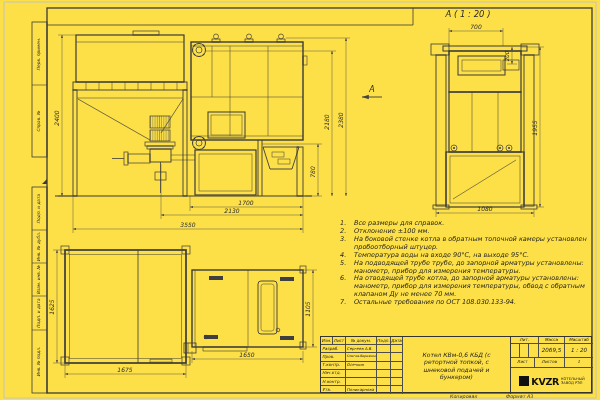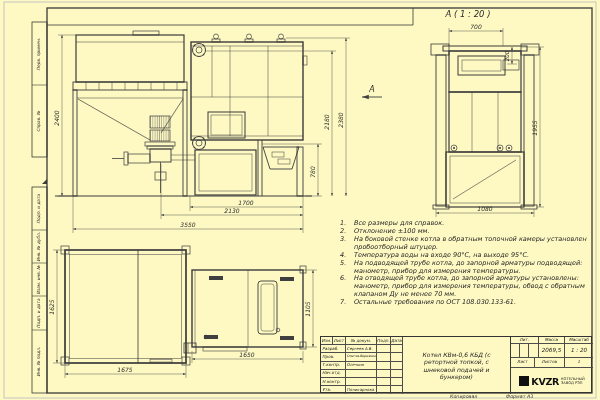--- a/index.html
+++ b/index.html
@@ -1,16 +1,16 @@
 <!DOCTYPE html>
 <html><head>
 <meta charset="utf-8">
 <style>
   html,body{margin:0;padding:0;background:#ffffff;}
-  .sheet{position:relative;width:600px;height:400px;background:#fef9c3;overflow:hidden;
+  .sheet{position:relative;width:600px;height:400px;background:#fde047;overflow:hidden;
          font-family:"DejaVu Sans",sans-serif;}
   #dwg{position:absolute;left:0;top:0;}
   
   .notes{position:absolute;left:338px;top:220px;width:252px;font-size:6.5px;line-height:1.22;
          font-style:italic;color:#222;}
   .note{display:flex;}
   .note-num{flex:none;width:14px;padding-left:2px;}
   .note-text{flex:1;}
   
   #tb{position:absolute;left:320px;top:336px;width:272px;height:57px;box-sizing:border-box;
@@ -257,29 +257,29 @@
   <div class="note">
         <span class="note-num">3.</span>
         <span class="note-text">На боковой стенке котла в обратным топочной камеры установлен пробоотборный штуцер.</span>
       </div>
   <div class="note">
         <span class="note-num">4.</span>
         <span class="note-text">Температура воды на входе 90°С, на выходе 95°С.</span>
       </div>
   <div class="note">
         <span class="note-num">5.</span>
-        <span class="note-text">На подводящей трубе котла, до запорной арматуры подводящей: манометр, прибор для измерения температуры.</span>
+        <span class="note-text">На подводящей трубе трубе, до запорной арматуры установлены: манометр, прибор для измерения температуры.</span>
       </div>
   <div class="note">
         <span class="note-num">6.</span>
         <span class="note-text">На отводящей трубе котла, до запорной арматуры установлены: манометр, прибор для измерения температуры, обвод с обратным клапаном Ду не менее 70 мм.</span>
       </div>
   <div class="note">
         <span class="note-num">7.</span>
-        <span class="note-text">Остальные требования по ОСТ 108.030.133-61.</span>
+        <span class="note-text">Остальные требования по ОСТ 108.030.133-94.</span>
       </div>
 </div>
 
 <div id="tb">
 
   <div class="c" style="left:0;top:0;width:12px;height:8.2px">Изм.</div>
   <div class="c" style="left:12px;top:0;width:13px;height:8.2px">Лист</div>
   <div class="c" style="left:25px;top:0;width:31px;height:8.2px">№ докум.</div>
   <div class="c" style="left:56px;top:0;width:14px;height:8.2px">Подп.</div>
   <div class="c" style="left:70px;top:0;width:12px;height:8.2px">Дата</div>

